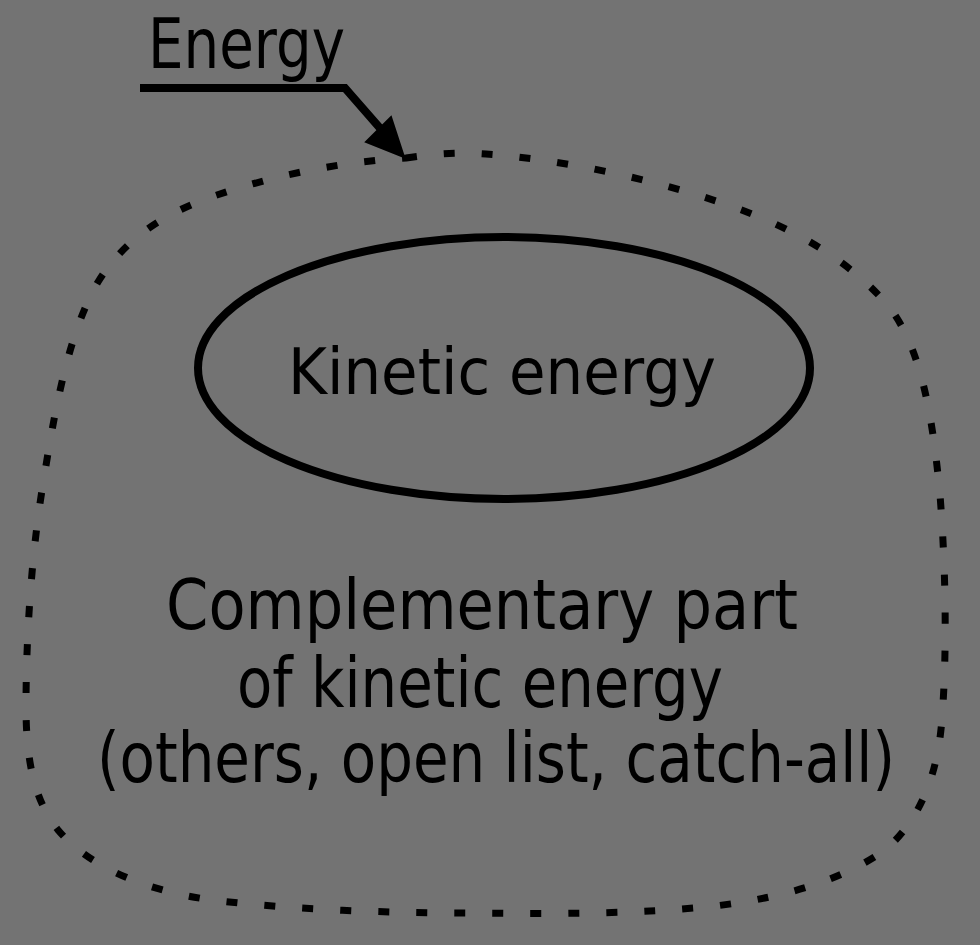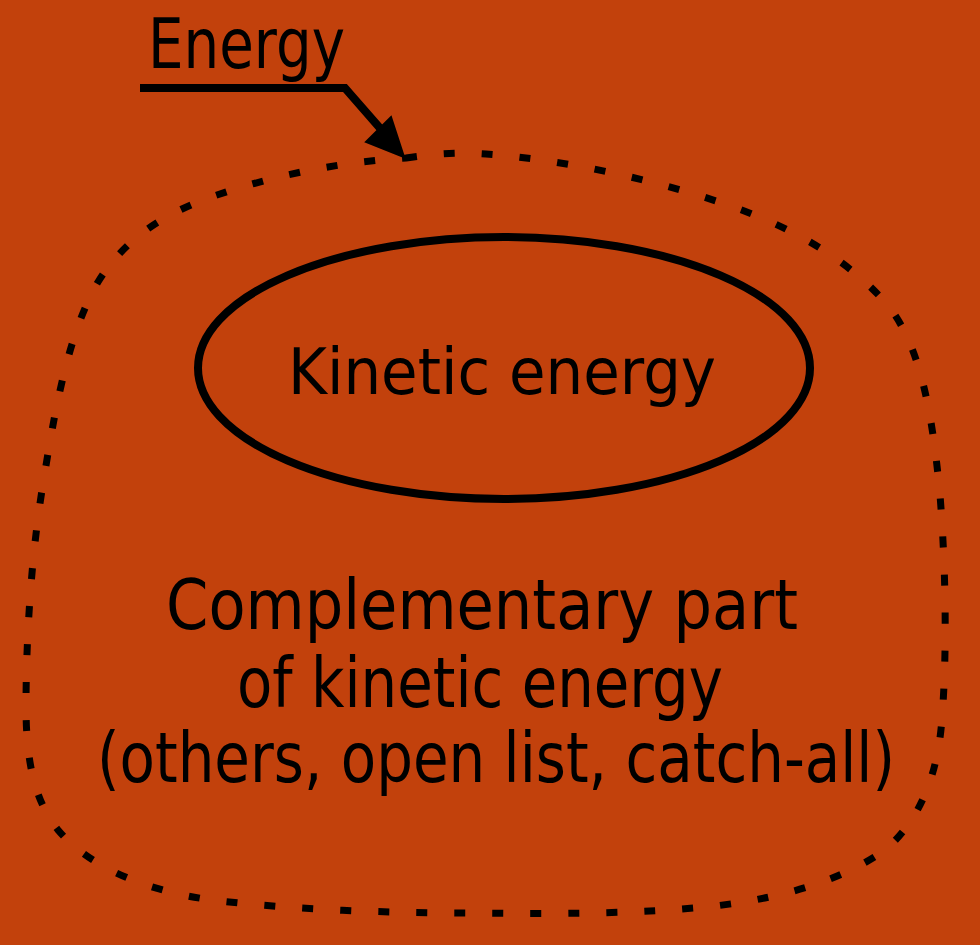--- a/index.html
+++ b/index.html
@@ -4,21 +4,21 @@
 <style>
   html, body {
     margin: 0;
     padding: 0;
     background: #ffffff;
   }
   .canvas {
     position: relative;
     width: 980px;
     height: 945px;
-    background: #c2410c;
+    background: #737373;
     overflow: hidden;
   }
   svg.diagram {
     position: absolute;
     left: 0;
     top: 0;
     width: 980px;
     height: 945px;
   }
   text {

